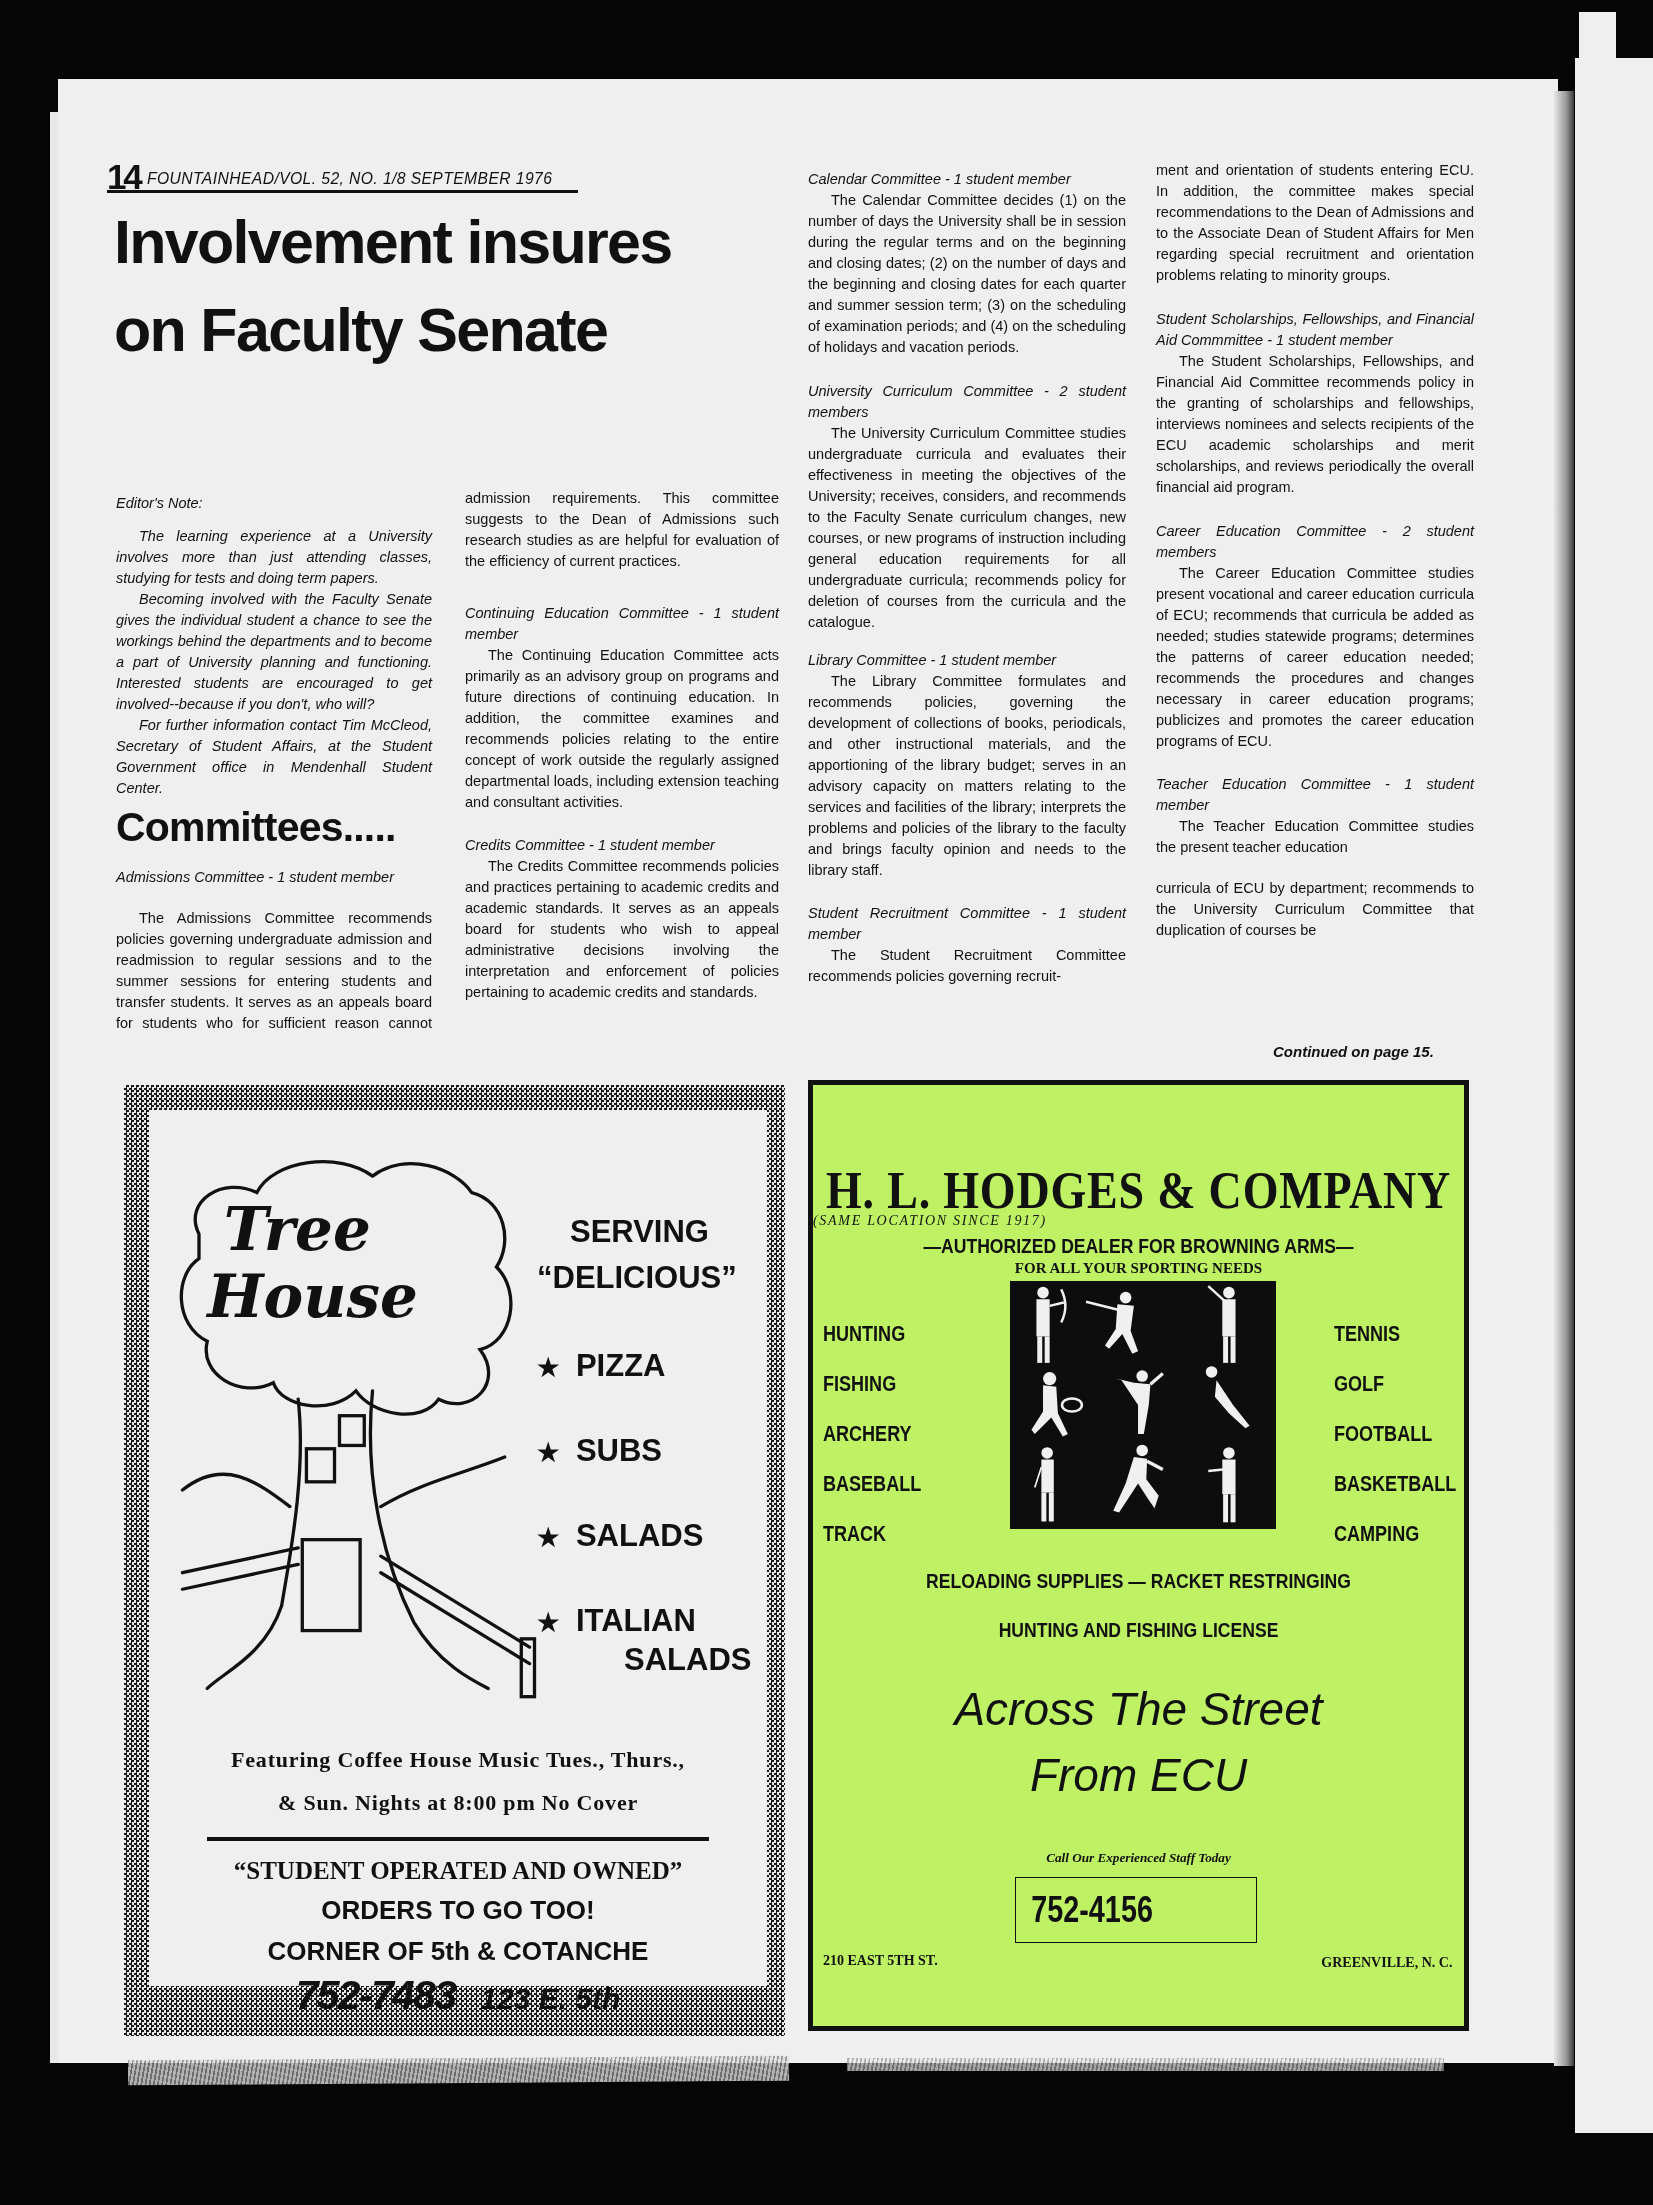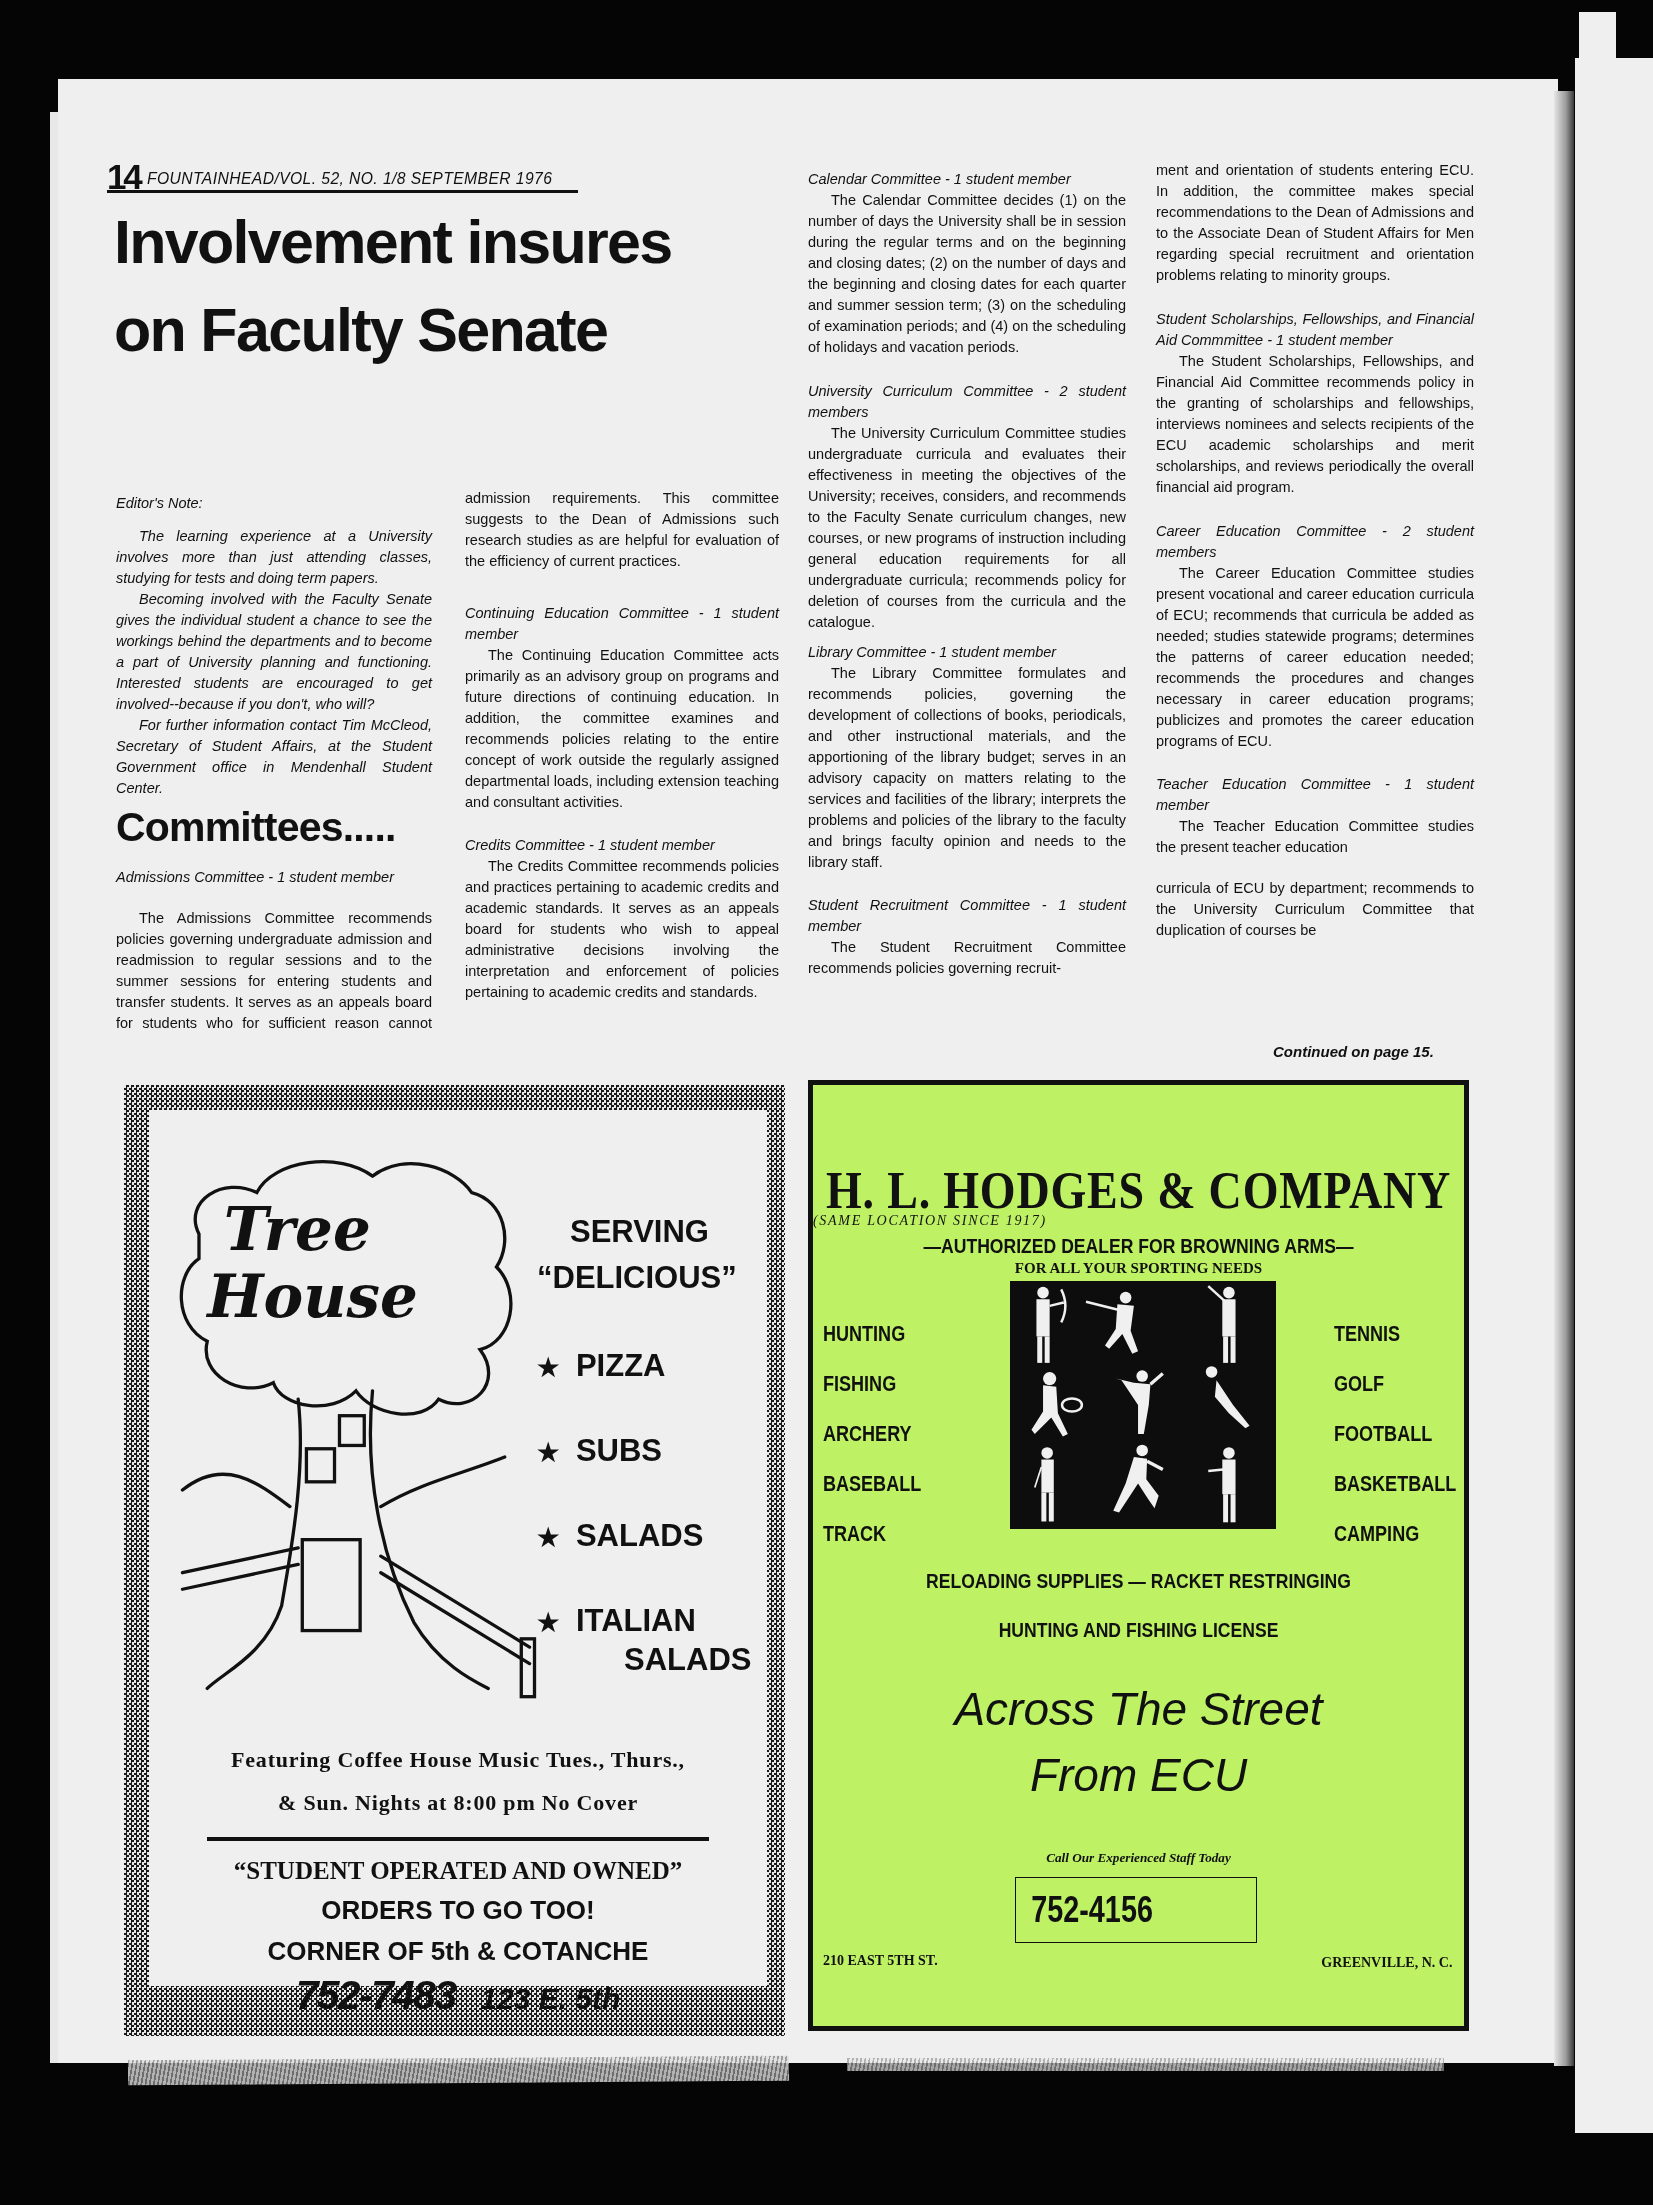--- a/index.html
+++ b/index.html
@@ -113,21 +113,21 @@
   <p>The Continuing Education Committee acts primarily as an advisory group on programs and future directions of continuing education. In addition, the committee examines and recommends policies relating to the entire concept of work outside the regularly assigned departmental loads, including extension teaching and consultant activities.</p>
   <p class="sub" style="margin-top:21.5px">Credits Committee - 1 student member</p>
   <p>The Credits Committee recommends policies and practices pertaining to academic credits and academic standards. It serves as an appeals board for students who wish to appeal administrative decisions involving the interpretation and enforcement of policies pertaining to academic credits and standards.</p>
 </div>
 
 <div class="col col3">
   <p class="sub first">Calendar Committee - 1 student member</p>
   <p>The Calendar Committee decides (1) on the number of days the University shall be in session during the regular terms and on the beginning and closing dates; (2) on the number of days and the beginning and closing dates for each quarter and summer session term; (3) on the scheduling of examination periods; and (4) on the scheduling of holidays and vacation periods.</p>
   <p class="sub" style="margin-top:23px">University Curriculum Committee - 2 student members</p>
   <p>The University Curriculum Committee studies undergraduate curricula and evaluates their effectiveness in meeting the objectives of the University; receives, considers, and recommends to the Faculty Senate curriculum changes, new courses, or new programs of instruction including general education requirements for all undergraduate curricula; recommends policy for deletion of courses from the curricula and the catalogue.</p>
-  <p class="sub" style="margin-top:9px">Library Committee - 1 student member</p>
+  <p class="sub" style="margin-top:17px">Library Committee - 1 student member</p>
   <p>The Library Committee formulates and recommends policies, governing the development of collections of books, periodicals, and other instructional materials, and the apportioning of the library budget; serves in an advisory capacity on matters relating to the services and facilities of the library; interprets the problems and policies of the library to the faculty and brings faculty opinion and needs to the library staff.</p>
   <p class="sub" style="margin-top:21.5px">Student Recruitment Committee - 1 student member</p>
   <p>The Student Recruitment Committee recommends policies governing recruit-</p>
 </div>
 
 <div class="col col4">
   <p style="text-indent:0">ment and orientation of students entering ECU. In addition, the committee makes special recommendations to the Dean of Admissions and to the Associate Dean of Student Affairs for Men regarding special recruitment and orientation problems relating to minority groups.</p>
   <p class="sub" style="margin-top:23px">Student Scholarships, Fellowships, and Financial Aid Commmittee - 1 student member</p>
   <p>The Student Scholarships, Fellowships, and Financial Aid Committee recommends policy in the granting of scholarships and fellowships, interviews nominees and selects recipients of the ECU academic scholarships and merit scholarships, and reviews periodically the overall financial aid program.</p>
   <p class="sub" style="margin-top:23px">Career Education Committee - 2 student members</p>

